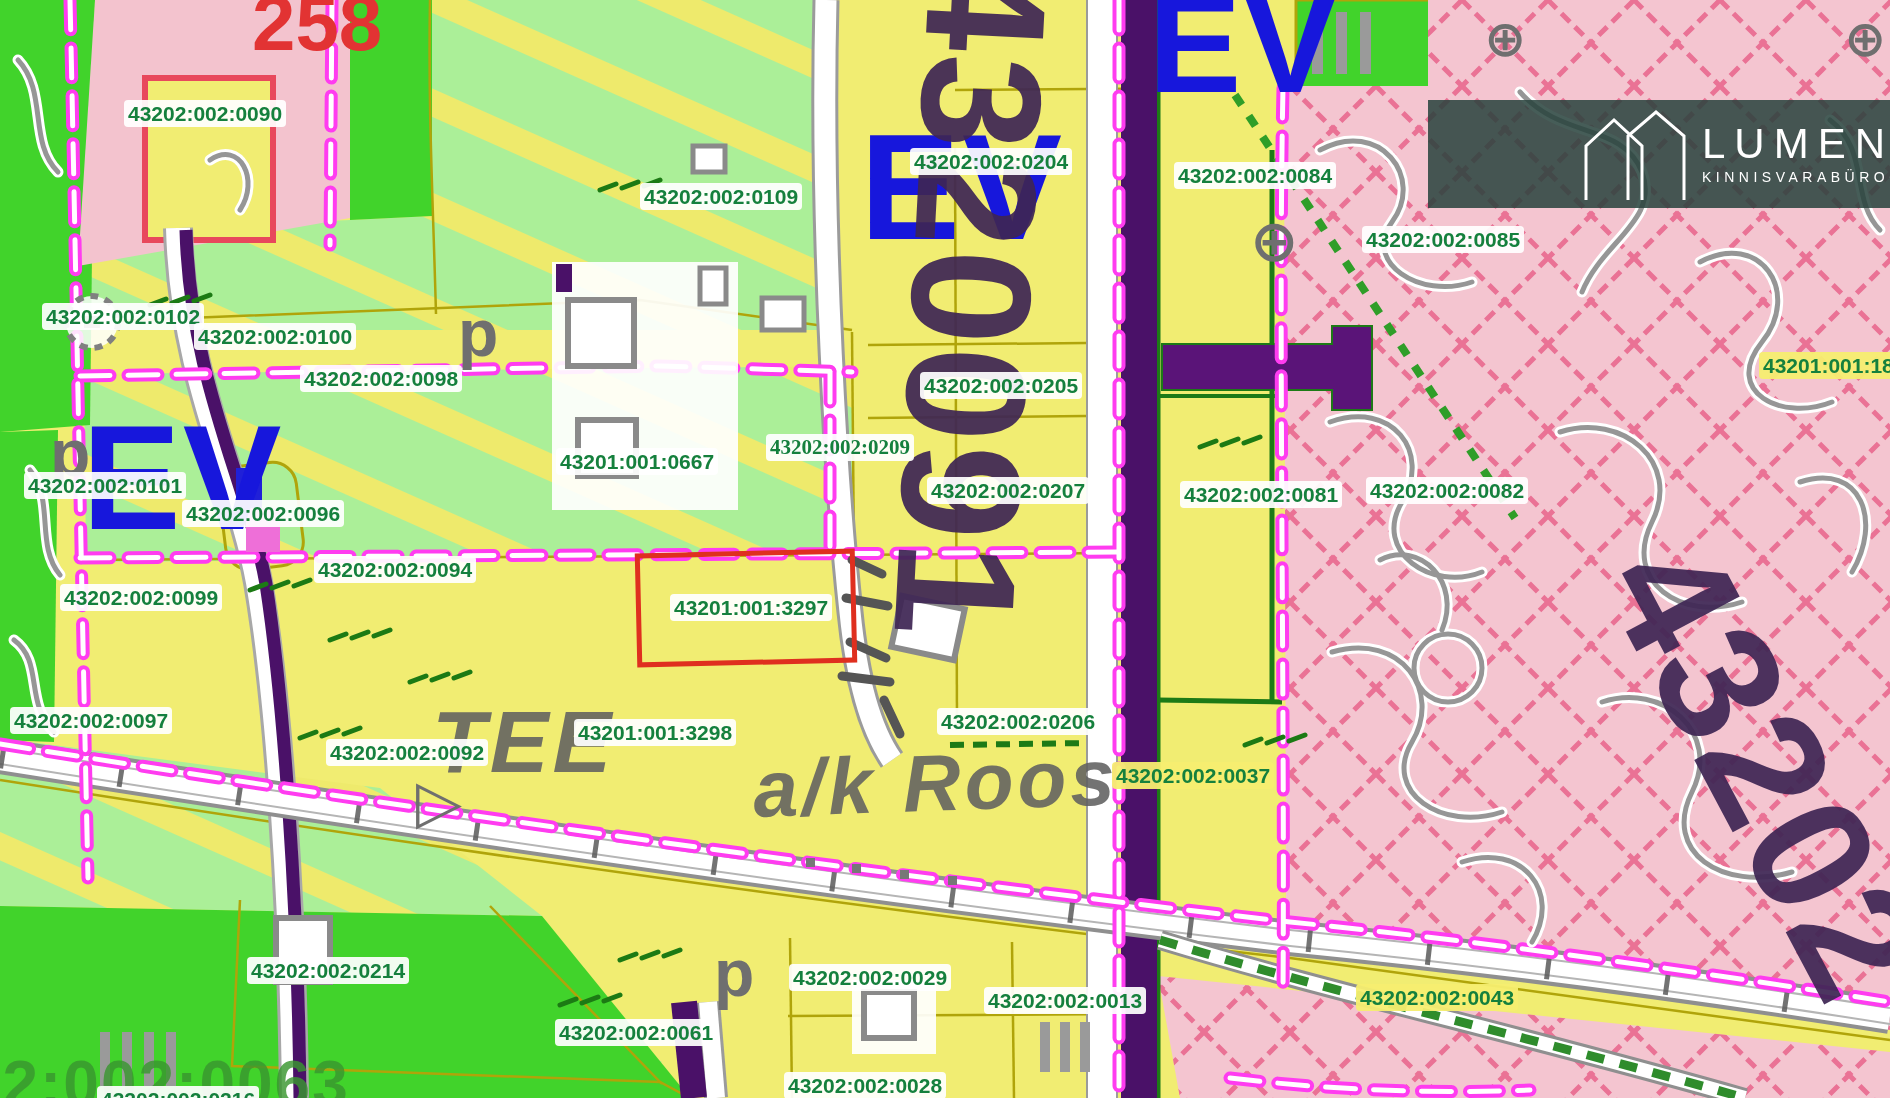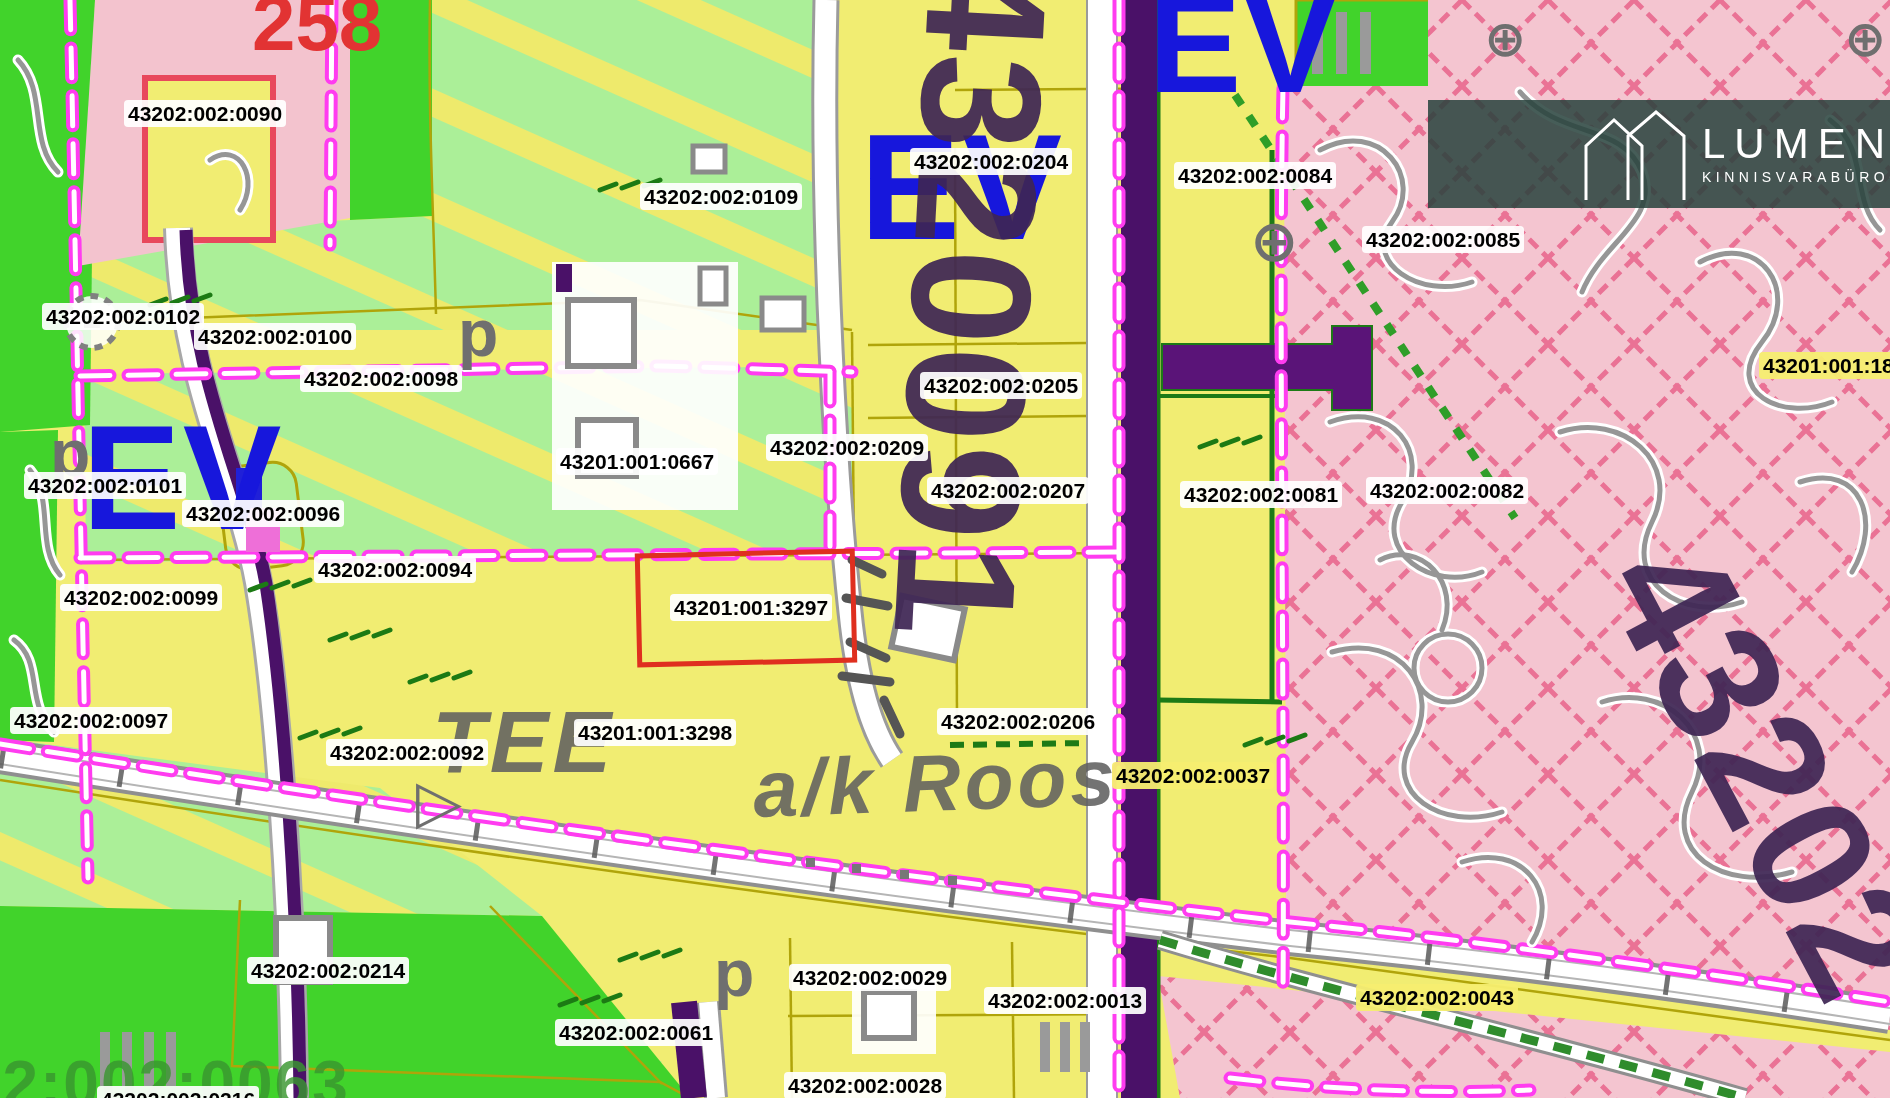--- a/index.html
+++ b/index.html
@@ -7,21 +7,21 @@
     font-family:"Liberation Sans","DejaVu Sans",sans-serif;background:#f1ed72;}
   #terrain{position:absolute;left:0;top:0;}
   #texts,#labels{position:absolute;left:2px;top:0;width:100%;height:100%;pointer-events:none;padding-left:17px;}
   .btext{position:absolute;white-space:nowrap;line-height:1;transform-origin:left top;font-weight:700;}
   .plannum{color:#e23333;font-weight:800;}
   .biggreen{color:rgba(57,150,48,.82);letter-spacing:2px;}
   .ev{color:#1717dc;letter-spacing:2px;}
   .roadcode{color:rgba(62,38,84,.93);letter-spacing:3px;}
   .placename{color:rgba(96,96,96,.88);font-style:italic;letter-spacing:4px;}
   .sym{color:#6f6f6f;font-weight:700;}
-  .plabel{position:absolute;font-size:21px;font-weight:700;color:#000000;
+  .plabel{position:absolute;font-size:21px;font-weight:700;color:#15803d;
     background:rgba(255,255,255,.93);padding:0 4px;border-radius:4px;
     white-space:nowrap;line-height:27px;}
   .plabel.yellow{background:rgba(246,238,112,.95);}
   #hl-rect{position:absolute;left:636px;top:551px;width:210px;height:104px;
     border:5px solid #df2f1f;transform:rotate(-1.3deg);}
   #logo{position:absolute;left:1428px;top:100px;width:462px;height:108px;
     background:rgba(40,66,60,.86);display:flex;align-items:center;color:#fff;}
   #logo .house{margin-left:150px;flex:0 0 auto;}
   #logo .ltext{margin-left:14px;}
   #logo .lname{font-size:42px;font-weight:400;letter-spacing:9px;line-height:1;}
@@ -280,21 +280,21 @@
       <div class="plabel" style="left: 1172px; top: 162px;">43202:002:0084</div>
       <div class="plabel" style="left: 1360px; top: 226px;">43202:002:0085</div>
       <div class="plabel" style="left: 40px; top: 303px;">43202:002:0102</div>
       <div class="plabel" style="left: 192px; top: 323px;">43202:002:0100</div>
       <div class="plabel" style="left: 298px; top: 365px;">43202:002:0098</div>
       <div class="plabel" style="left: 918px; top: 372px;">43202:002:0205</div>
       <div class="plabel yellow" style="left: 1757px; top: 352px;">43201:001:18</div>
       <div class="plabel" style="left: 22px; top: 472px;">43202:002:0101</div>
       <div class="plabel" style="left: 180px; top: 500px;">43202:002:0096</div>
       <div class="plabel" style="left: 554px; top: 448px;">43201:001:0667</div>
-      <div class="plabel" style="left: 764px; top: 434px;">43202:002:0209</div>
+      <div class="plabel" style="left: 764px; top: 434px; font-family: Liberation Serif, serif;">43202:002:0209</div>
       <div class="plabel" style="left: 925px; top: 477px;">43202:002:0207</div>
       <div class="plabel" style="left: 1178px; top: 481px;">43202:002:0081</div>
       <div class="plabel" style="left: 1364px; top: 477px;">43202:002:0082</div>
       <div class="plabel" style="left: 312px; top: 556px;">43202:002:0094</div>
       <div class="plabel" style="left: 58px; top: 584px;">43202:002:0099</div>
       <div class="plabel" style="left: 668px; top: 594px;">43201:001:3297</div>
       <div class="plabel" style="left: 8px; top: 707px;">43202:002:0097</div>
       <div class="plabel" style="left: 324px; top: 739px;">43202:002:0092</div>
       <div class="plabel" style="left: 572px; top: 719px;">43201:001:3298</div>
       <div class="plabel" style="left: 935px; top: 708px;">43202:002:0206</div>

